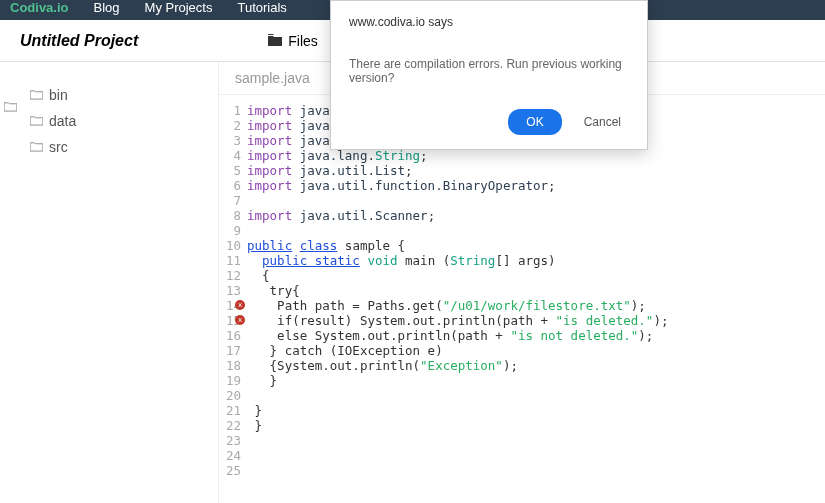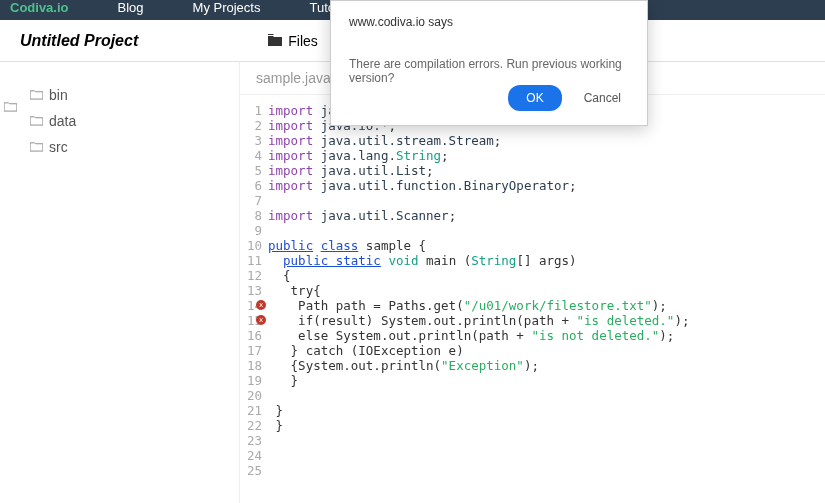--- a/index.html
+++ b/index.html
@@ -12,40 +12,39 @@
       position: relative;
     }
     .top-nav {
       background: #2d3e50;
       height: 20px;
       display: flex;
       align-items: flex-start;
       padding: 0 10px;
       color: #fff;
       font-size: 13px;
-      gap: 24px;
     }
     .top-nav .brand { color: #4fc08d; font-weight: bold; margin-right: 25px; }
     .top-nav .nav-link { color: #fff; margin-right: 25px; cursor: pointer; }
     .subheader {
       display: flex;
       align-items: center;
       height: 42px;
       padding: 0 20px;
       border-bottom: 1px solid #e0e0e0;
     }
     .project-title { font-style: italic; font-weight: bold; font-size: 16px; margin-right: 130px; }
     .tab-item { display: flex; align-items: center; font-size: 14px; margin-right: 80px; cursor: pointer; }
     .tab-item .icon { margin-right: 6px; }
     .main {
       display: flex;
       height: calc(100% - 62px);
     }
     .sidebar {
-      width: 240px;
+      width: 219px;
       padding: 20px 10px;
       border-right: 1px solid #eee;
       position: relative;
     }
     .folder-tree { list-style: none; }
     .folder-tree li {
       display: flex;
       align-items: center;
       padding: 5px 0 5px 20px;
       font-size: 14px;
@@ -115,21 +114,21 @@
       left: 330px;
       width: 318px;
       background: #fff;
       border: 1px solid #ccc;
       box-shadow: 0 4px 16px rgba(0,0,0,0.2);
       padding: 14px 18px;
       font-size: 12px;
       z-index: 100;
     }
     .dialog-title { font-size: 12px; color: #333; margin-bottom: 28px; }
-    .dialog-msg { font-size: 12px; color: #666; }
+    .dialog-msg { font-size: 12px; color: #666; margin-bottom: 24px; }
     .dialog-buttons { display: flex; justify-content: flex-end; gap: 14px; }
     .btn-ok {
       background: #1a73e8;
       color: #fff;
       border: none;
       padding: 6px 18px;
       border-radius: 12px;
       font-size: 12px;
       cursor: pointer;
     }

